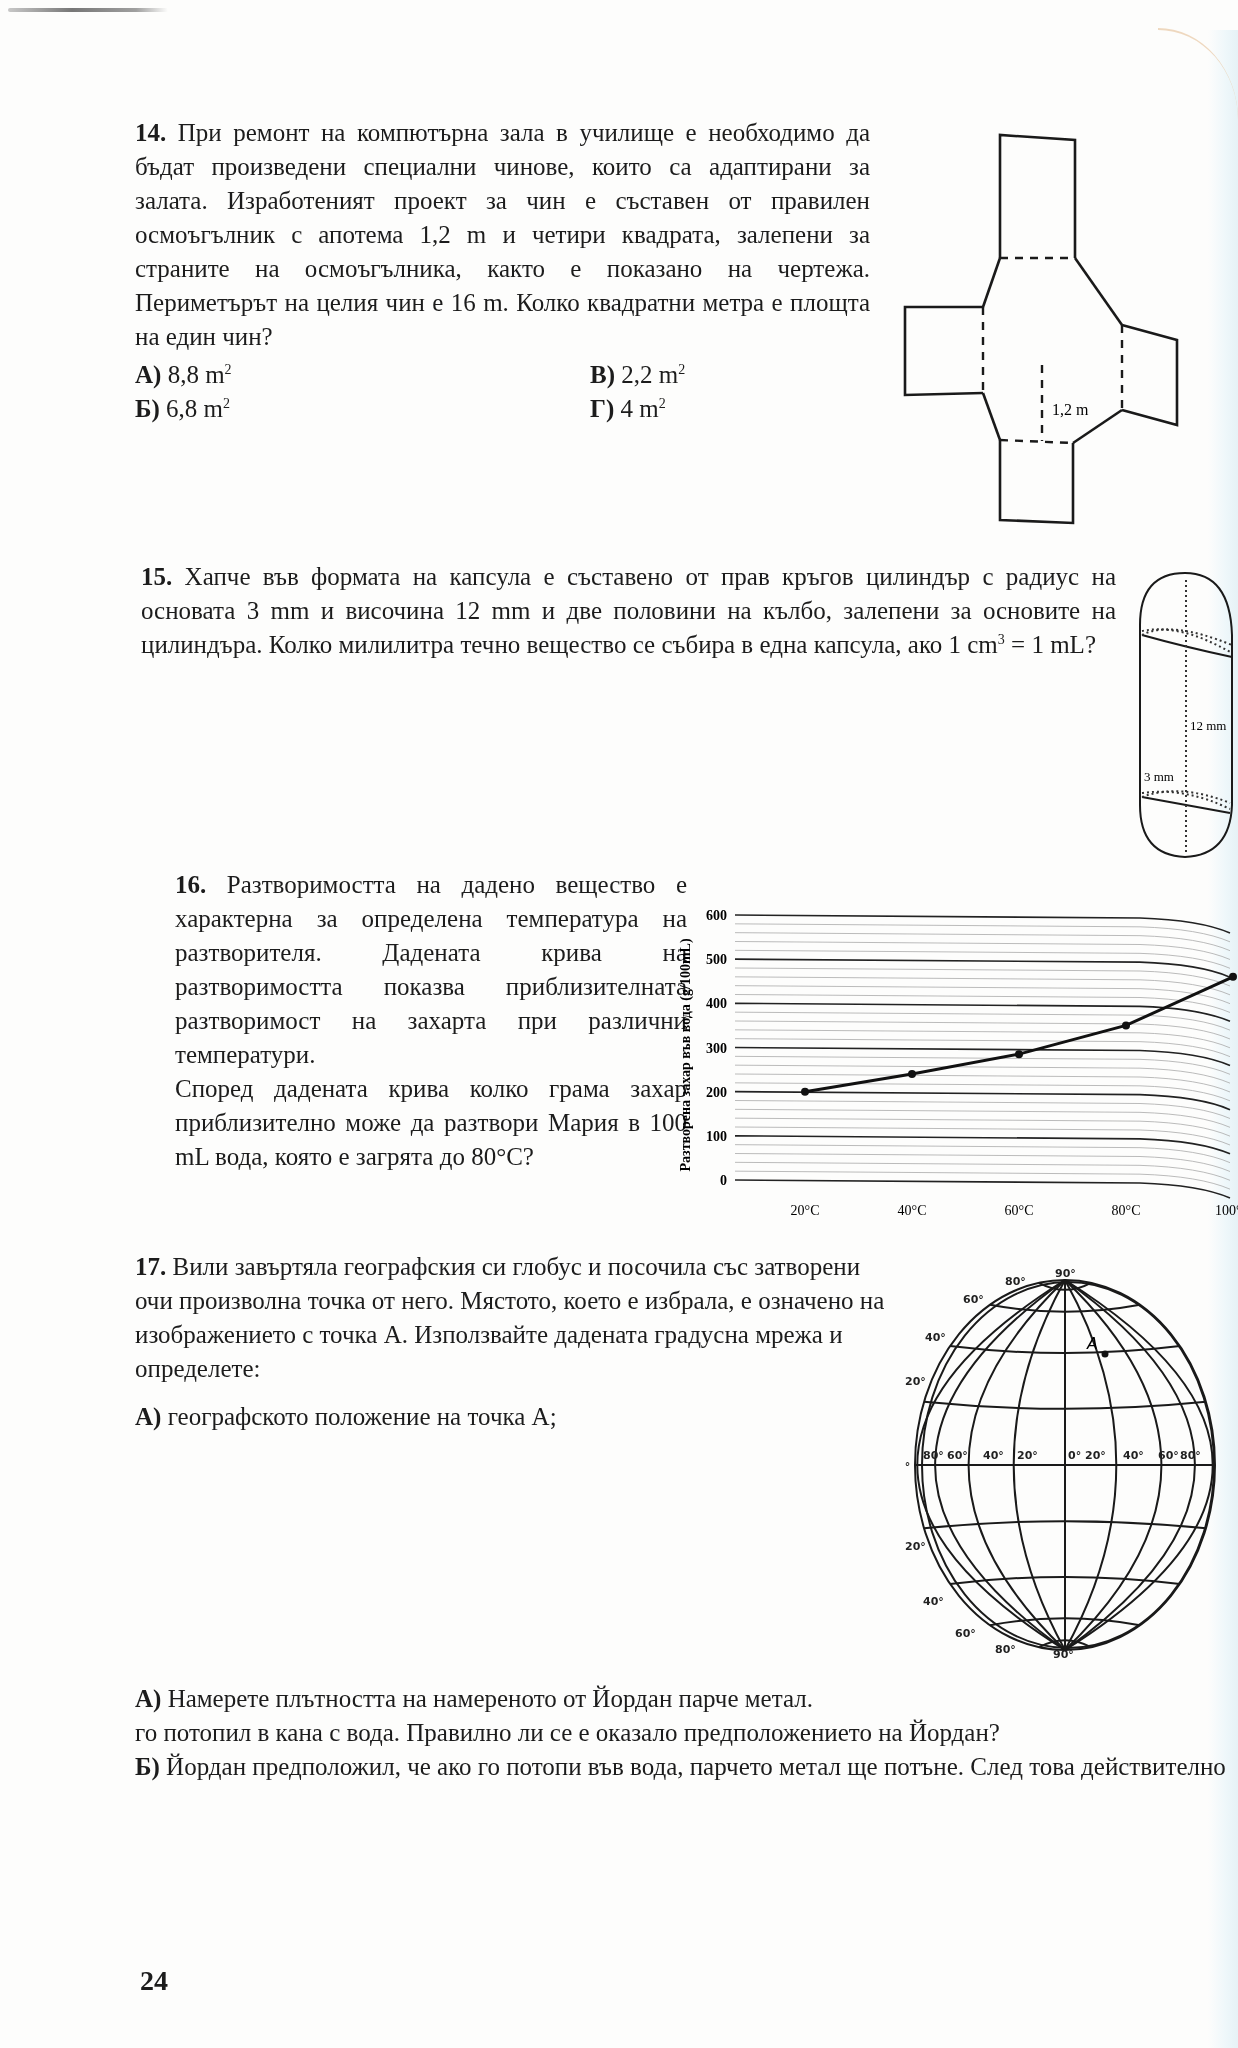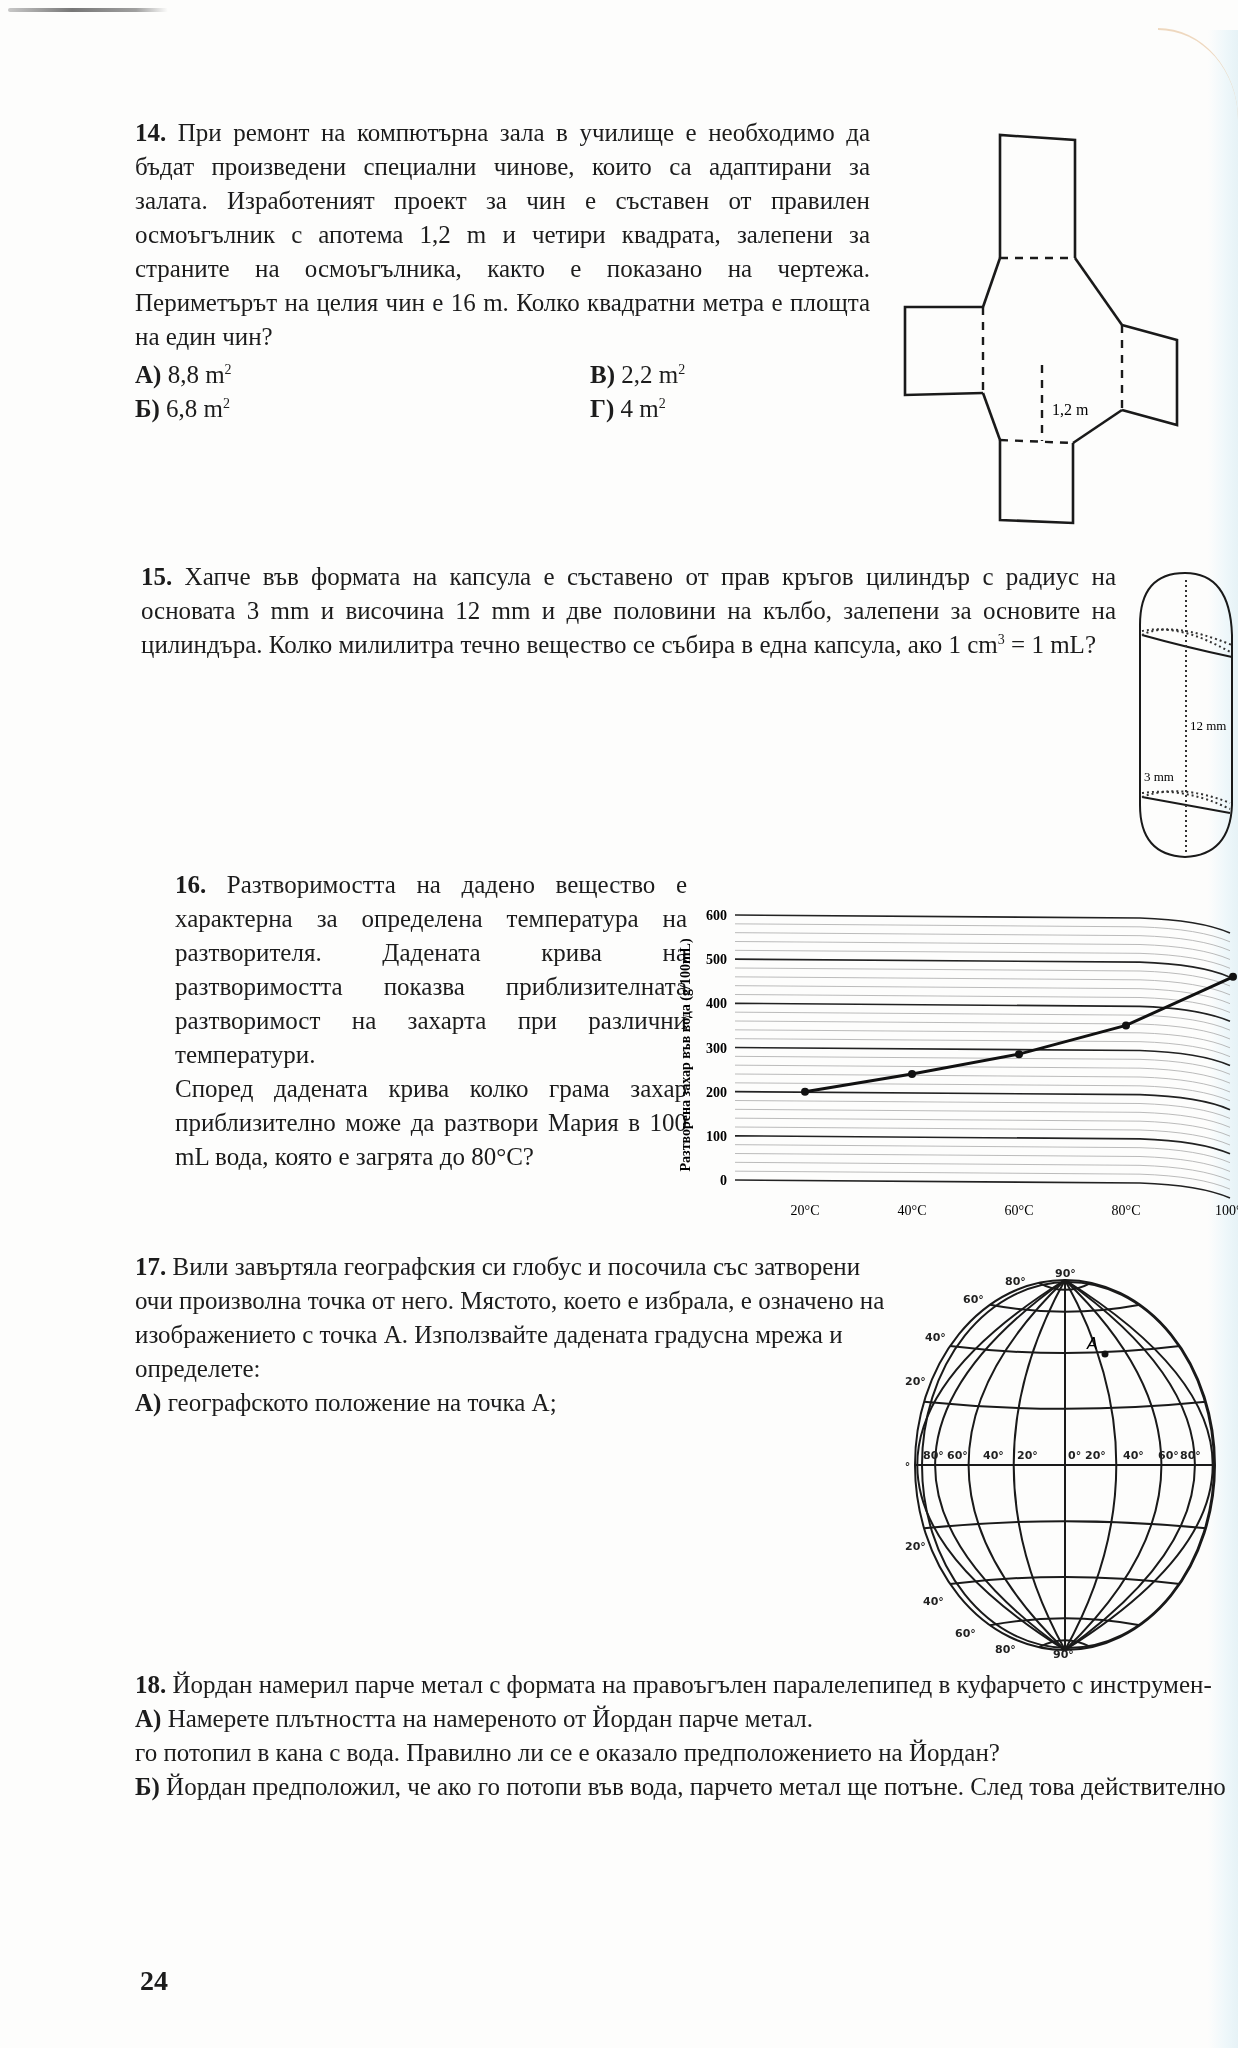--- a/index.html
+++ b/index.html
@@ -26,21 +26,21 @@
   .q { position:absolute; font-size:25px; line-height:34px; text-align:justify; }
   .q .num { font-weight:bold; }
   .opt b { font-weight:bold; }
   sup { font-size:14px; line-height:0; }
   #q14 { left:135px; top:104px; width:735px;margin-top:12px; }
   #q14 .opts { display:grid; grid-template-columns: 455px 280px; margin-top:4px; }
   #q15 { left:141px; top:560px; width:975px; }
   #q16 { left:135px; top:868px; width:512px;margin-left:40px; }
   #q17 { left:135px; top:1250px; width:750px; text-align:left; }
   #q18 { left:135px; top:1668px; width:1100px; text-align:left; white-space:nowrap; }
-  .sub { margin-top:0; }
+  .sub { margin-top:14px; }
   .pagenum { position:absolute; left:140px; top:1965px; font-size:28px; font-weight:bold; }
   svg text { font-family:"Liberation Serif","DejaVu Serif",serif; }
   .sans text { font-family:"DejaVu Sans","Liberation Sans",sans-serif; }
   #fig-octagon { position:absolute; left:900px; top:125px; }
   #fig-capsule { position:absolute; left:1130px; top:565px; }
   #fig-chart { position:absolute; left:665px; top:855px; }
   #fig-globe { position:absolute; left:905px; top:1265px; }
 </style>
 </head>
 <body>
@@ -224,19 +224,18 @@
       <text x="180" y="194">20°</text>
       <text x="218" y="194">40°</text>
       <text x="253" y="194">60°</text>
       <text x="275" y="194">80°</text>
     </g>
   <circle id="point-a" r="3.5" fill="#111" cx="200" cy="89.08429220799025"></circle>
   <text id="point-a-label" font-size="16" font-style="italic" x="182" y="84.08429220799025">A</text>
 </svg>
 
 <div class="q" id="q18">
-  <div><span class="num">18.</span> <span>Йордан намерил парче метал с формата на правоъгълен паралелепипед в куфарчето с инструмен-</span></div>
   <div class="sub"><b>А)</b><span> Намерете плътността на намереното от Йордан парче метал.</span></div>
   <div>го потопил в кана с вода. Правилно ли се е оказало предположението на Йордан?</div>
   <div><b>Б)</b><span> Йордан предположил, че ако го потопи във вода, парчето метал ще потъне. След това действително</span></div>
 </div>
 
 <div class="pagenum">24</div>
 
 </body></html>

